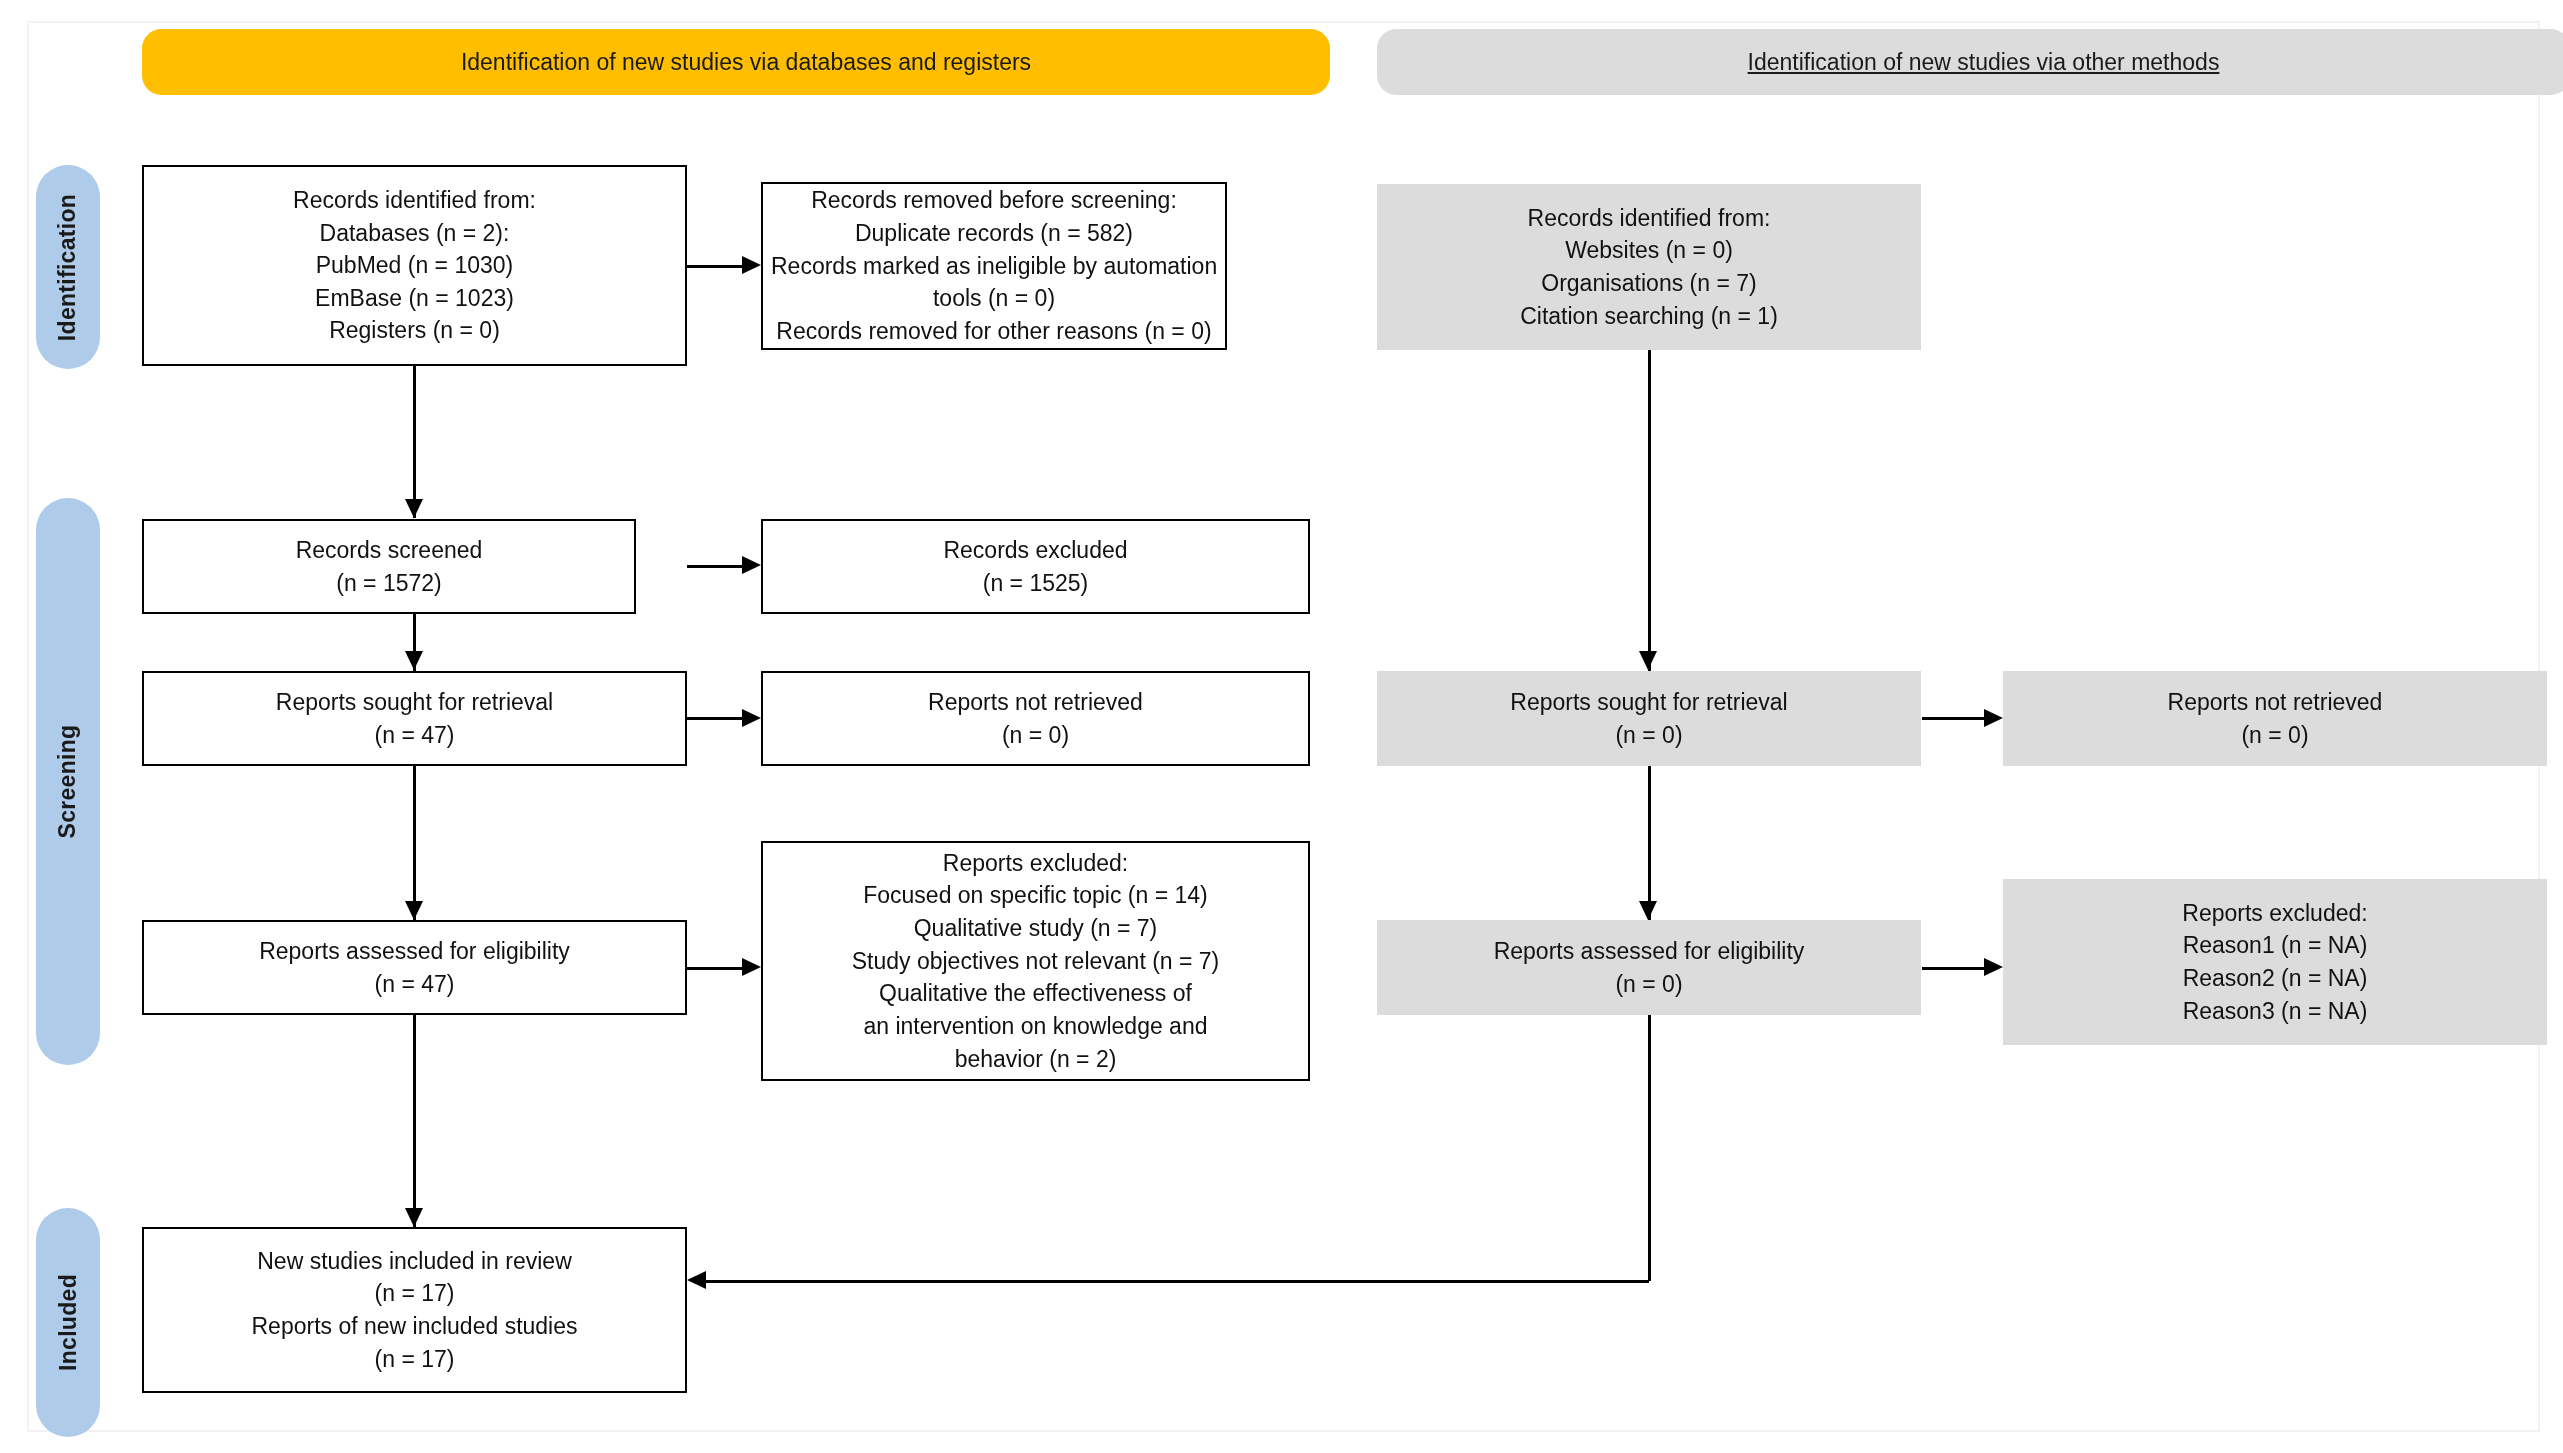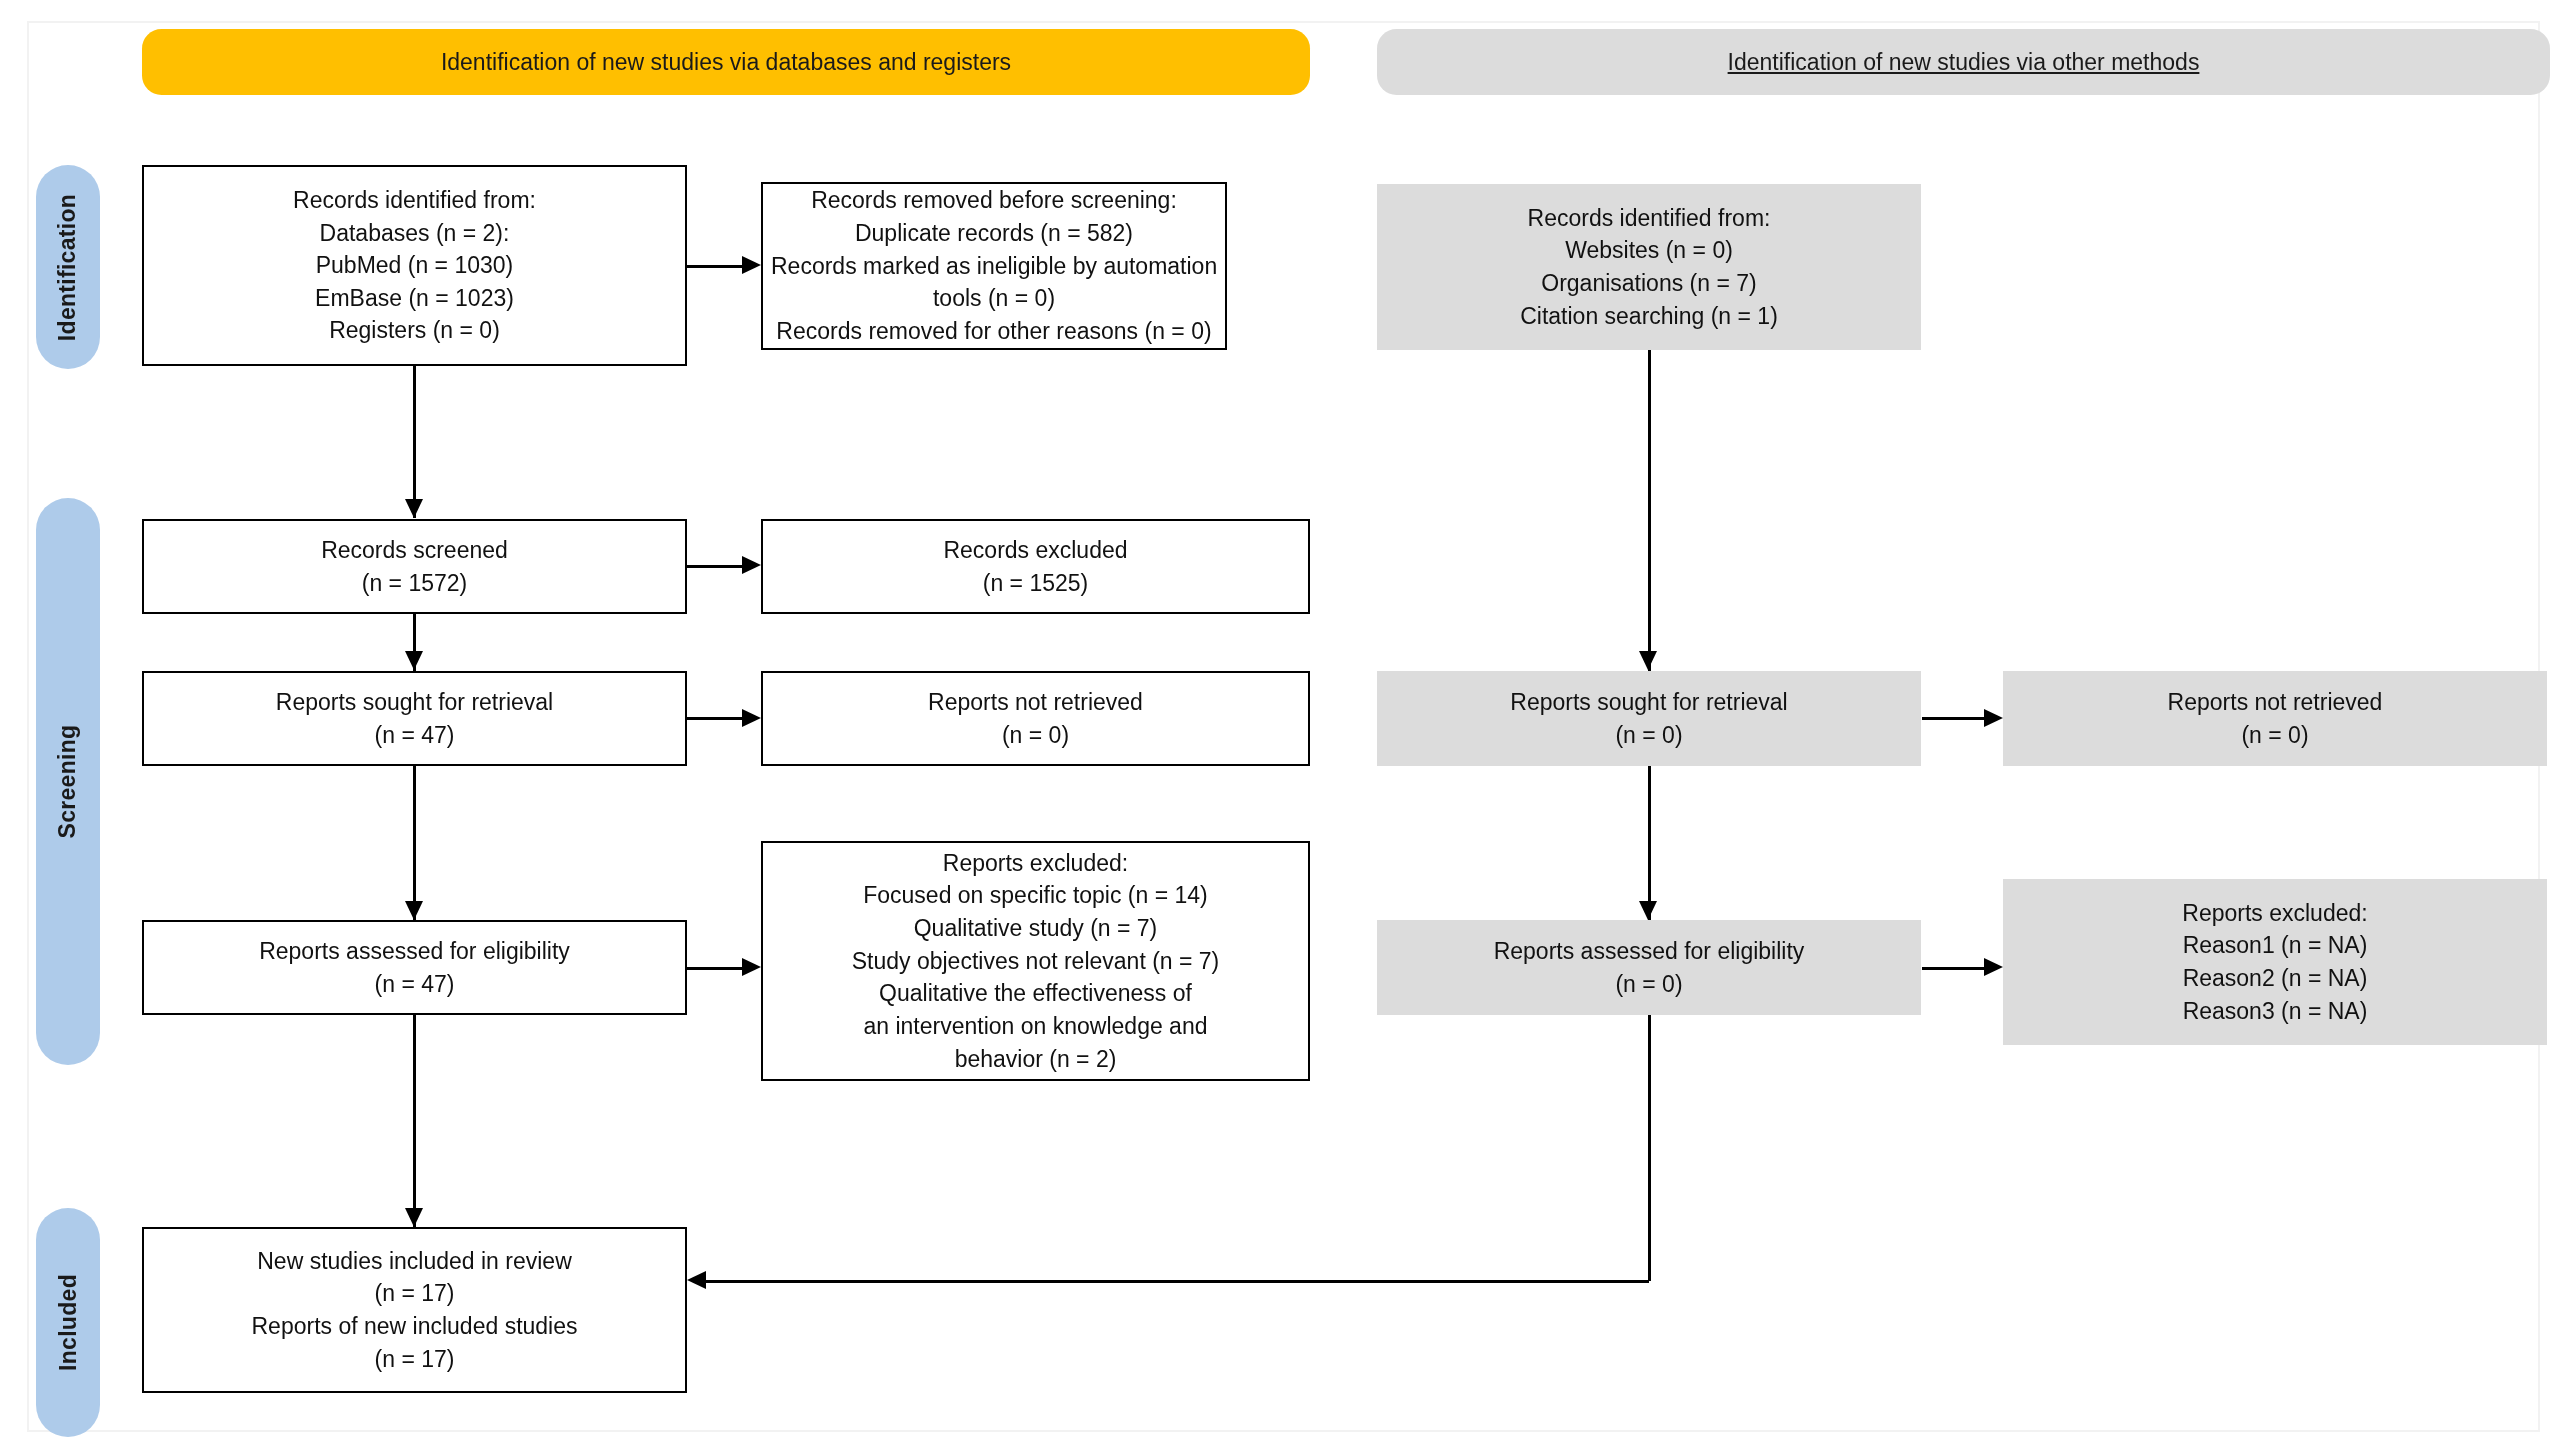--- a/index.html
+++ b/index.html
@@ -37,20 +37,21 @@
   }
   
   .colhead{
     position:absolute;
     height:66px;
     border-radius:19.5px;
     display:flex;align-items:center;justify-content:center;
     font-size:23px;
     color:#1a1a1a;
     text-align:center;
+    padding-left:20px;
   }
   
   .box{
     position:absolute;
     box-sizing:border-box;
     display:flex;align-items:center;justify-content:center;
     text-align:center;
     font-size:23px;
     line-height:1.42;
     color:#111111;
@@ -130,21 +131,21 @@
       <div>Records removed for other reasons (n = 0)</div>
     </div>
   </div>
 
   <div class="hline" style="left:687px;top:265px;width:55px;"></div>
   <div class="arrow-right" style="left:742px;top:256px;"></div>
 
   <div class="vline" style="left:413px;top:366px;height:152px;"></div>
   <div class="arrow-down" style="left:405px;top:499px;"></div>
 
-  <div class="box white" style="left:142px;top:519px;width:545px;height:95px;">
+  <div class="box white" style="left:142px;top:519px;width:494px;height:95px;">
     <div class="txt">
       <div>Records screened</div>
       <div>(n = 1572)</div>
     </div>
   </div>
 
   <div class="box white" style="left:761px;top:519px;width:549px;height:95px;">
     <div class="txt">
       <div>Records excluded</div>
       <div>(n = 1525)</div>

